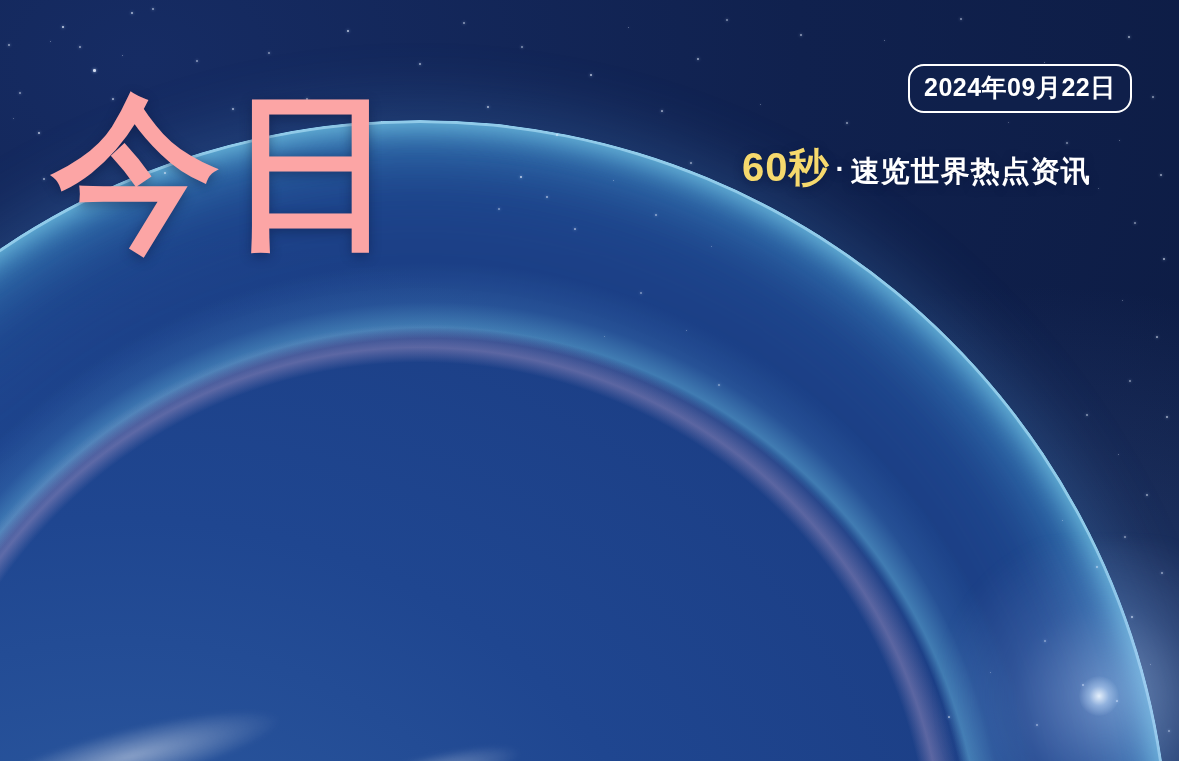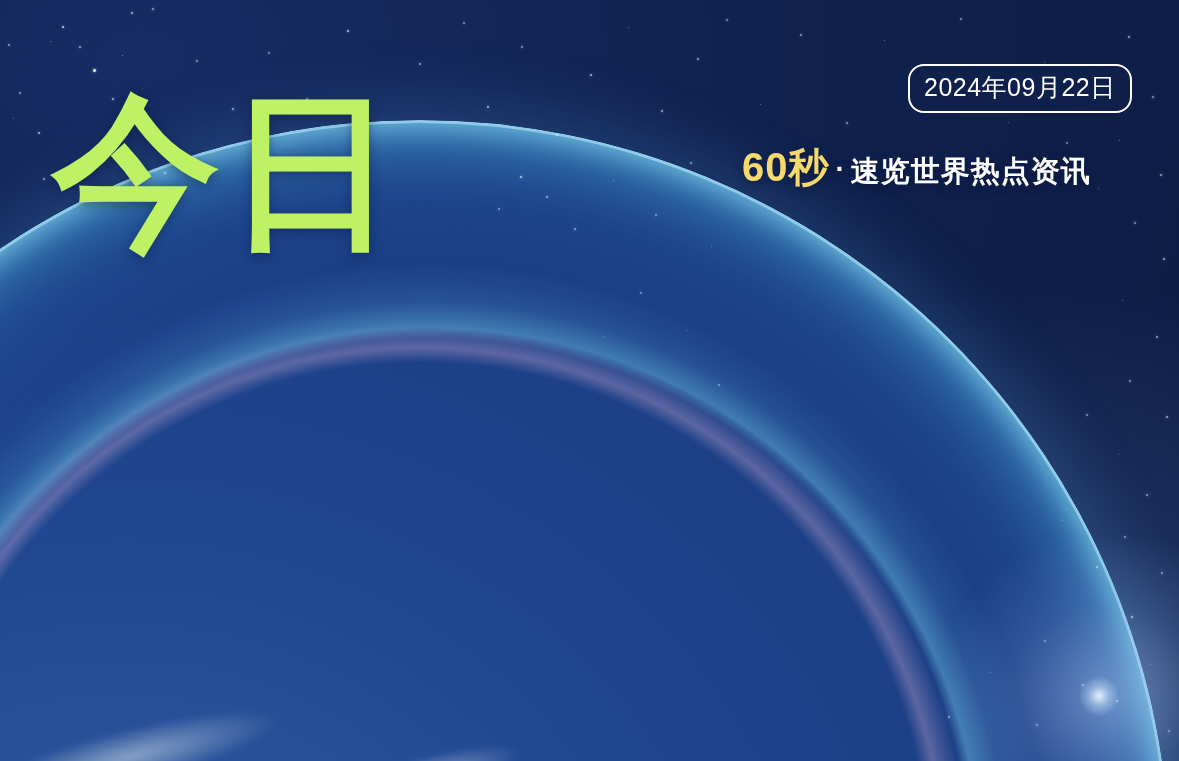--- a/index.html
+++ b/index.html
@@ -117,32 +117,32 @@
     position:absolute; left:52px; top:92px;
     line-height:.96;
   }
   .brand .l1,.brand .l2{
     font-family:"DejaVu Sans","Liberation Sans",sans-serif;
     font-weight:700;
     font-size:168px;
     letter-spacing:8px;
     display:block;
   }
-  .brand .l1{ color:#bef264; text-shadow:0 3px 12px rgba(10,22,60,.45); }
+  .brand .l1{ color:#fca5a5; text-shadow:0 3px 12px rgba(10,22,60,.45); }
   .brand .l2{ color:#ffffff; text-shadow:0 3px 14px rgba(10,22,60,.40); margin-top:6px; }
 
   
   .date-badge{
     position:absolute; left:908px; top:64px;
     padding:5px 14px 7px;
     border:2px solid #ffffff;
     border-radius:16px;
     background:rgba(16,32,76,.55);
     color:#ffffff;
-    font-size:25px; font-weight:400;
+    font-size:25px; font-weight:700;
     letter-spacing:.5px;
     white-space:nowrap;
   }
 
   
   .tagline{
     position:absolute; left:742px; top:140px;
     white-space:nowrap;
     font-weight:700;
     text-shadow:0 2px 8px rgba(8,20,58,.55);

